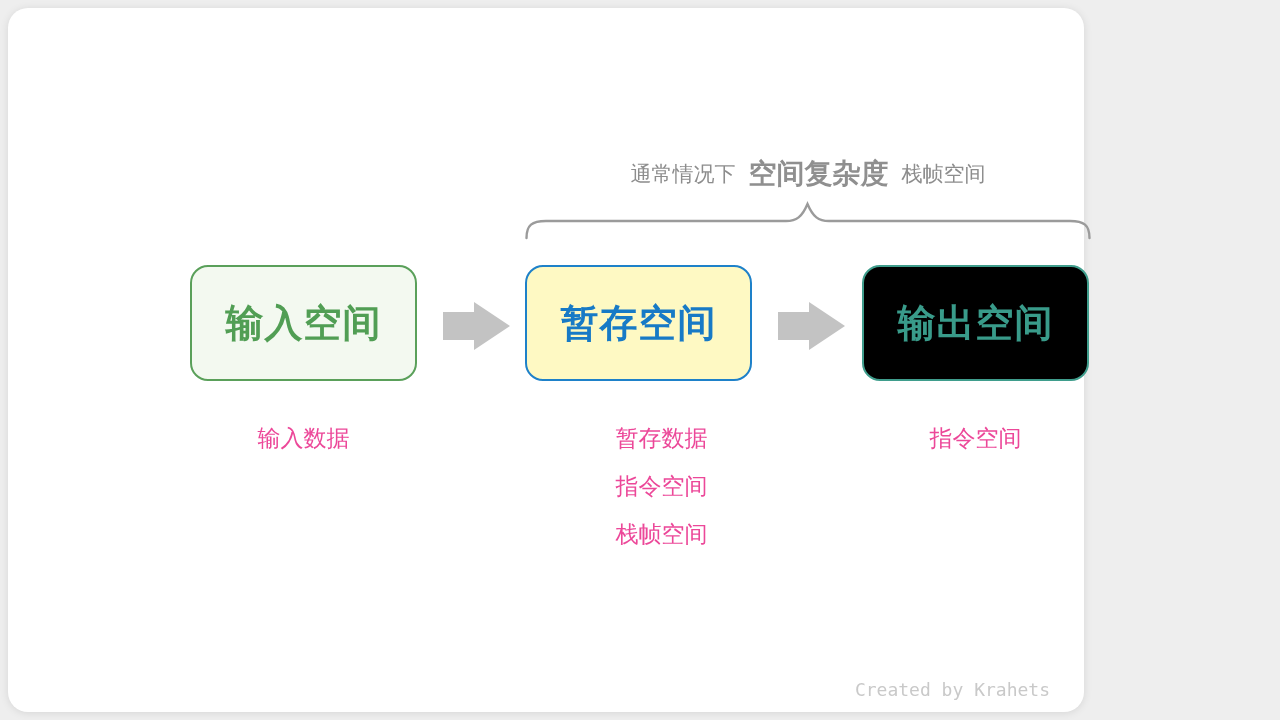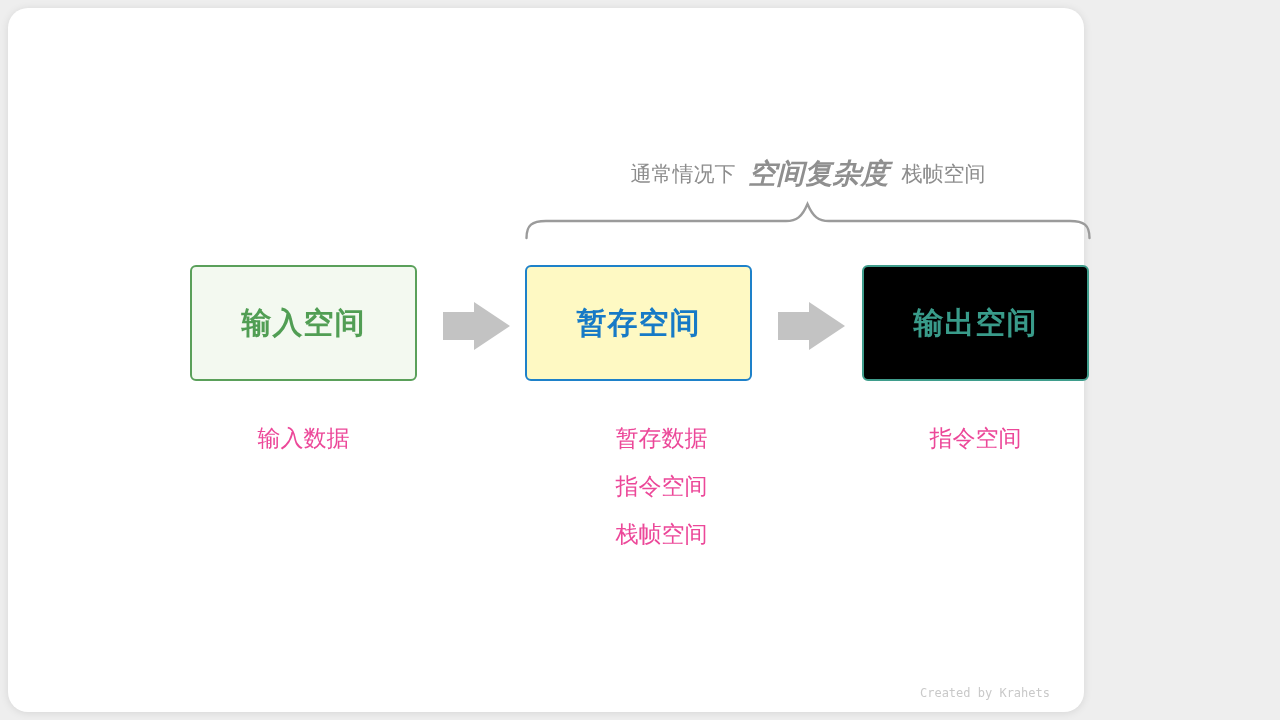--- a/index.html
+++ b/index.html
@@ -23,37 +23,37 @@
     position: absolute;
     left: 450px; top: 138px;
     width: 700px; height: 56px;
     display: flex;
     align-items: center;
     justify-content: center;
     gap: 13px;
     color: #8d8d8d;
   }
   .caption .reg { font-size: 21px; font-weight: 500; }
-  .caption .emph { font-size: 28px; font-weight: 800; color: #8f8f8f; font-style: italic; }
+  .caption .emph { font-size: 28px; font-weight: 800; color: #8f8f8f; }
   .brace-wrap {
     position: absolute;
     left: 517px; top: 192px;
     width: 566px; height: 42px;
   }
   .box {
     position: absolute;
     top: 257px;
     width: 227px; height: 116px;
-    border-radius: 6px;
+    border-radius: 18px;
     border: 2.5px solid #999;
     box-sizing: border-box;
     display: flex;
     align-items: center;
     justify-content: center;
-    font-size: 30px;
+    font-size: 38px;
     font-weight: 800;
     letter-spacing: 1px;
   }
   .box-1 { left: 182px; }
   .box-2 { left: 517px; }
   .box-3 { left: 854px; }
   .arrow {
     position: absolute;
     top: 294px;
     width: 67px; height: 48px;
@@ -70,21 +70,21 @@
     font-weight: 500;
   }
   .notes div { line-height: 48px; height: 48px; }
   .notes-1 { left: 182px; }
   .notes-2 { left: 540px; }
   .notes-3 { left: 854px; }
   .credit {
     position: absolute;
     right: 34px; bottom: 12px;
     font-family: "DejaVu Sans Mono", "Liberation Mono", monospace;
-    font-size: 12px;
+    font-size: 18px;
     color: #c9c9c9;
   }
 </style>
 </head>
 <body>
 
 <div class="card">
 
   <div class="caption">
     <span class="reg">通常情况下</span>

